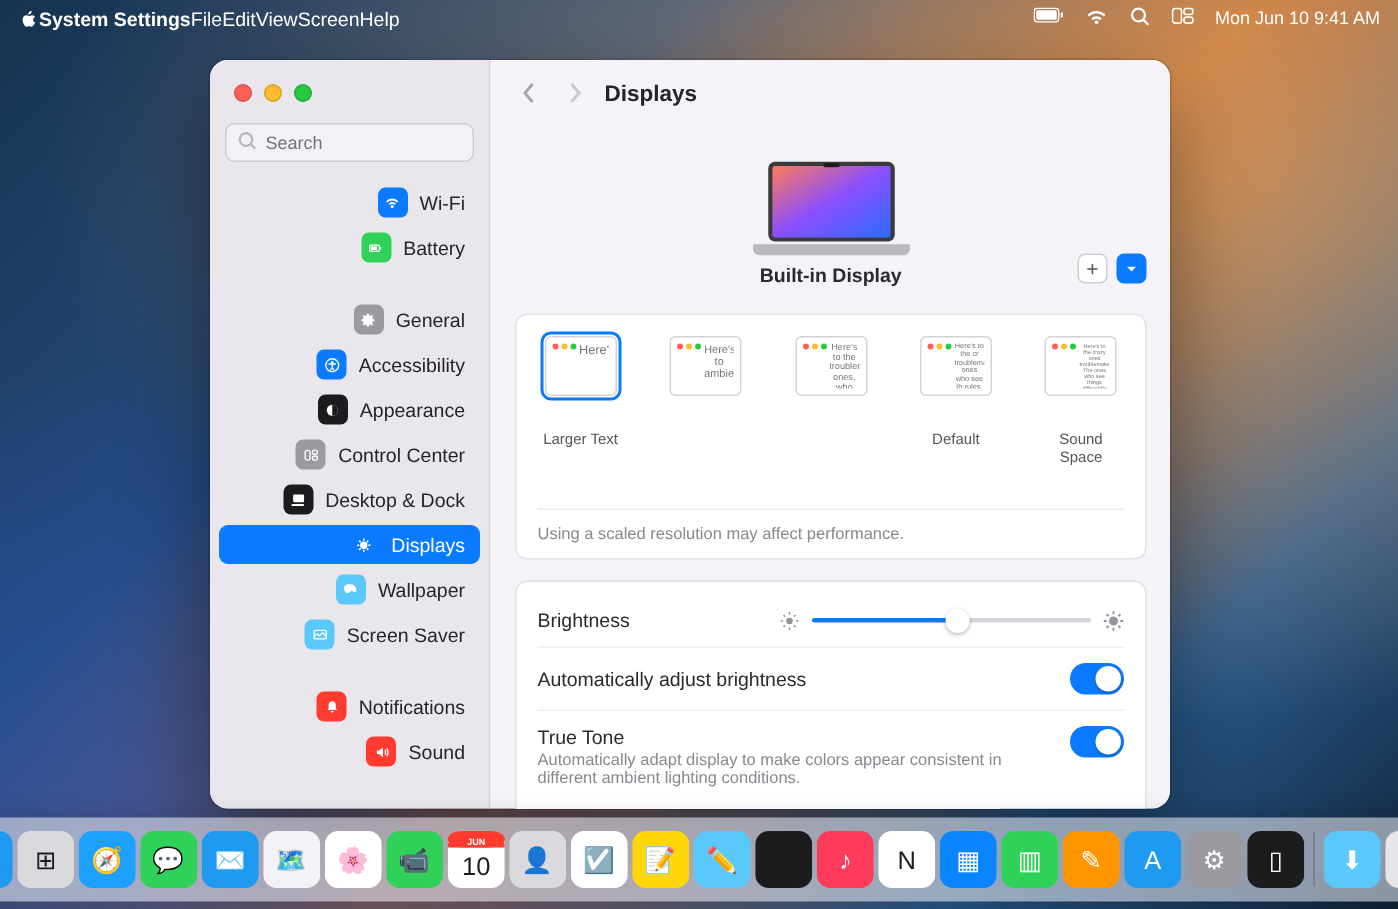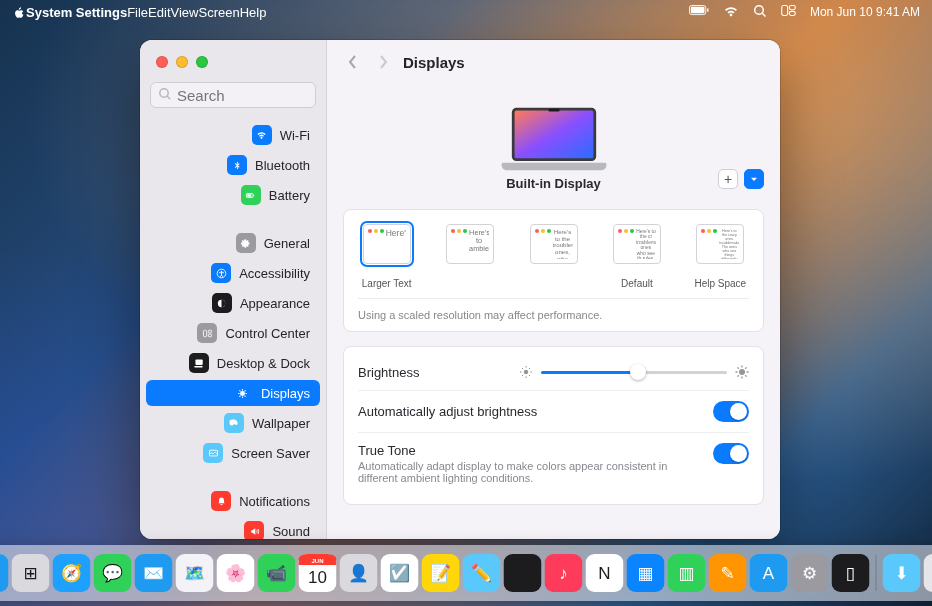--- a/index.html
+++ b/index.html
@@ -19,21 +19,21 @@
 .menubar .clock { font-variant-numeric: tabular-nums; }
 
 
 .window { position:absolute; top:40px; left:140px; width:640px; height:499px; border-radius:12px; box-shadow: 0 25px 60px rgba(0,0,0,0.45), 0 0 0 1px rgba(0,0,0,0.15); overflow:hidden; display:flex; background:#fff; }
 .titlebar-traffic { position:absolute; top:16px; left:16px; display:flex; gap:8px; z-index:3;}
 .traffic-dot { width:12px; height:12px; border-radius:50%; border:0.5px solid rgba(0,0,0,0.15);}
 .dot-close{background:#ff5f57;} .dot-min{background:#febc2e;} .dot-max{background:#28c840;}
 
 .sidebar { width:187px; background:#e9e6ec; border-right:1px solid #d6d3d9; display:flex; flex-direction:column; padding-top:42px; overflow:hidden;}
 .search-wrap { margin:0 10px 8px; position:relative; }
-.search-input { width:100%; height:26px; border-radius:6px; border:1px solid #cfccd3; background:#f3f1f5; padding:0 8px 0 26px; font-size:15px; color:#6b6870; }
+.search-input { width:100%; height:26px; border-radius:6px; border:1px solid #cfccd3; background:#f3f1f5; padding:0 8px 0 26px; font-size:12px; color:#6b6870; }
 .search-icon { position:absolute; left:8px; top:5px; width:14px; height:14px; opacity:0.55;}
 .sidelist { overflow-y:auto; overflow-x:hidden; flex:1; padding:2px 0 8px;}
 .sidebar-group-gap { height:14px; }
 .side-item { display:flex; align-items:center; gap:8px; padding:3px 10px; margin:4px 6px; border-radius:6px; font-size:13px; color:#272429; cursor:default;justify-content:flex-end;}
 .side-item.selected { background:#0a7aff; color:#fff; }
 .side-icon { width:20px; height:20px; border-radius:5px; display:flex; align-items:center; justify-content:center; flex-shrink:0;}
 .side-icon svg { width:13px; height:13px; }
 
 .content { flex:1; background:#f5f3f7; display:flex; flex-direction:column; overflow:hidden;}
 .content-header { height:44px; padding:0 16px; display:flex; align-items:center; gap:10px; font-size:15px; font-weight:700; color:#262329;}
@@ -47,22 +47,22 @@
 .pill-btn.blue { background:#0a7aff; border-color:#0a7aff; color:#fff;}
 
 .card { background:#fff; border:1px solid #e3e0e7; border-radius:8px; padding:14px 14px 10px; margin-top:14px; }
 .res-row { display:flex; gap:26px; align-items:flex-start;}
 .res-item { display:flex; flex-direction:column; align-items:center; width:60px; font-size:10px; color:#555; text-align:center;}
 .res-thumb { width:48px; height:40px; border-radius:4px; border:1px solid #d4d1d8; background:#fff; display:flex; flex-direction:row; padding:4px; gap:2px; }
 .res-thumb.selected { outline:2px solid #0a7aff; outline-offset:1px; }
 .res-dots { display:flex; gap:2px; }
 .res-dots span { width:4px; height:4px; border-radius:50%; display:inline-block;}
 .res-text-line { font-size:5px; color:#777; line-height:1.1; overflow:hidden; }
-.res-caption { margin-top:14px; line-height:1.15;}
-.res-footer { margin-top:8px; padding-top:10px; border-top:1px solid #eceaf0; font-size:11px; color:#888;}
+.res-caption { margin-top:24px; line-height:1.15;}
+.res-footer { margin-top:28px; padding-top:10px; border-top:1px solid #eceaf0; font-size:11px; color:#888;}
 
 .setting-row { display:flex; align-items:center; justify-content:space-between; padding:10px 0; font-size:13px; color:#2b282f; border-top:1px solid #eee;}
 .setting-row:first-of-type { border-top:none; padding-top:4px;}
 .setting-sub { font-size:11px; color:#8a878f; margin-top:2px; max-width:320px;}
 .slider { display:flex; align-items:center; gap:8px; width:230px;}
 .slider-track { flex:1; height:3px; background:linear-gradient(to right,#0a7aff 0%,#0a7aff 52%,#d4d1d8 52%,#d4d1d8 100%); border-radius:2px; position:relative;}
 .slider-thumb { position:absolute; top:50%; left:52%; transform:translate(-50%,-50%); width:16px; height:16px; border-radius:50%; background:#fff; box-shadow:0 1px 3px rgba(0,0,0,0.3);}
 .sun-icon { width:14px; height:14px; opacity:0.7;}
 .toggle { width:36px; height:21px; border-radius:11px; background:#0a7aff; position:relative;}
 .toggle::after { content:""; position:absolute; right:2px; top:2px; width:17px; height:17px; border-radius:50%; background:#fff; box-shadow:0 1px 2px rgba(0,0,0,0.25);}
@@ -128,28 +128,20 @@
       <input class="search-input" placeholder="Search" style="">
     </div>
     <div class="sidelist" id="sidelist">
         <div class="side-item">
           <div class="side-icon" style="background: rgb(10, 122, 255);">
             <svg viewBox="0 0 16 16">
               <path d="M8 12c.7 0 1.2-.5 1.2-1.2S8.7 9.6 8 9.6 6.8 10.1 6.8 10.8 7.3 12 8 12zM5 8.4l1 1c.5-.5 1.2-.8 2-.8s1.5.3 2 .8l1-1C10 7.4 9 6.9 8 6.9S6 7.4 5 8.4zM3 6.4l1 1c1-1 2.5-1.6 4-1.6s3 .6 4 1.6l1-1C11.6 5 9.9 4.1 8 4.1S4.4 5 3 6.4z" fill="#fff"></path>
             </svg>
           </div>
           <span>Wi-Fi</span>
-        </div>
-        <div class="side-item">
-          <div class="side-icon" style="background: rgb(10, 122, 255);">
-            <svg viewBox="0 0 16 16">
-              <path d="M7.3 3v3.9L5.4 5l-.7.7L7 8l-2.3 2.3.7.7 1.9-1.9V13l3.4-3.4L8.4 8l2.3-1.6L7.3 3zm1 1.9 1.3.9-1.3 1V4.9zm0 4.3 1.3 1-1.3 1.3V9.2z" fill="#fff"></path>
-            </svg>
-          </div>
-          <span>Bluetooth</span>
         </div>
         <div class="side-item">
           <div class="side-icon" style="background: rgb(48, 209, 88);">
             <svg viewBox="0 0 16 16">
               <rect x="3" y="5.5" width="8" height="5" rx="1" fill="none" stroke="#fff" stroke-width="1.1"></rect>
               <rect x="11.5" y="7" width="1" height="2" fill="#fff"></rect>
               <rect x="4" y="6.5" width="5" height="3" fill="#fff"></rect>
             </svg>
           </div>
           <span>Battery</span>
@@ -339,21 +331,21 @@
             </div>
             <div class="res-item">
               <div class="res-thumb">
                 <div class="res-dots">
                   <span style="background: rgb(255, 95, 87);"></span>
                   <span style="background: rgb(254, 188, 46);"></span>
                   <span style="background: rgb(40, 200, 64);"></span>
                 </div>
                 <div class="res-text-line" style="font-size: 3.7px;">Here's to the crazy ones troublemakers. The ones who see things differently rules. And they have no respect for</div>
               </div>
-              <div class="res-caption">Help Space</div>
+              <div class="res-caption">Sound Space</div>
             </div>
           </div>
         <div class="res-footer">Using a scaled resolution may affect performance.</div>
       </div>
 
       <div class="card">
         <div class="setting-row">
           <span>Brightness</span>
           <div class="slider">
             <svg class="sun-icon" viewBox="0 0 14 14" fill="#6b6870">

